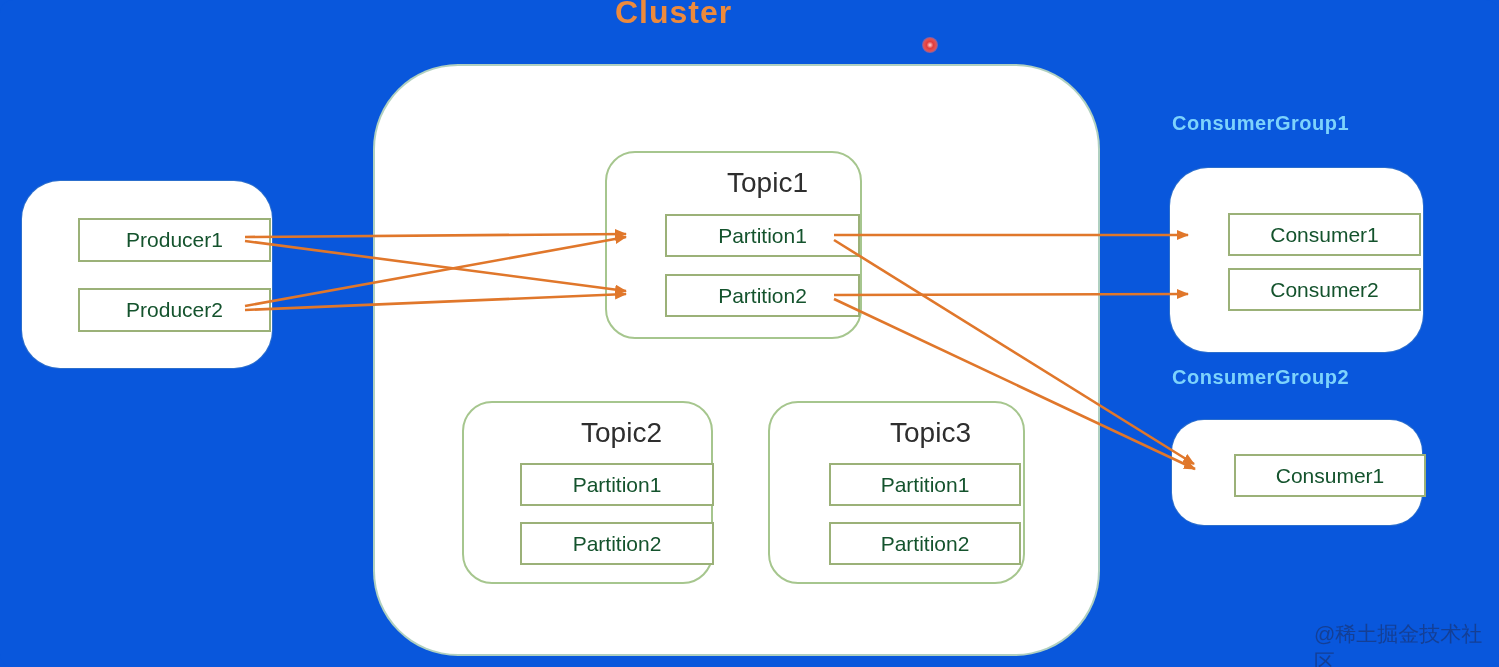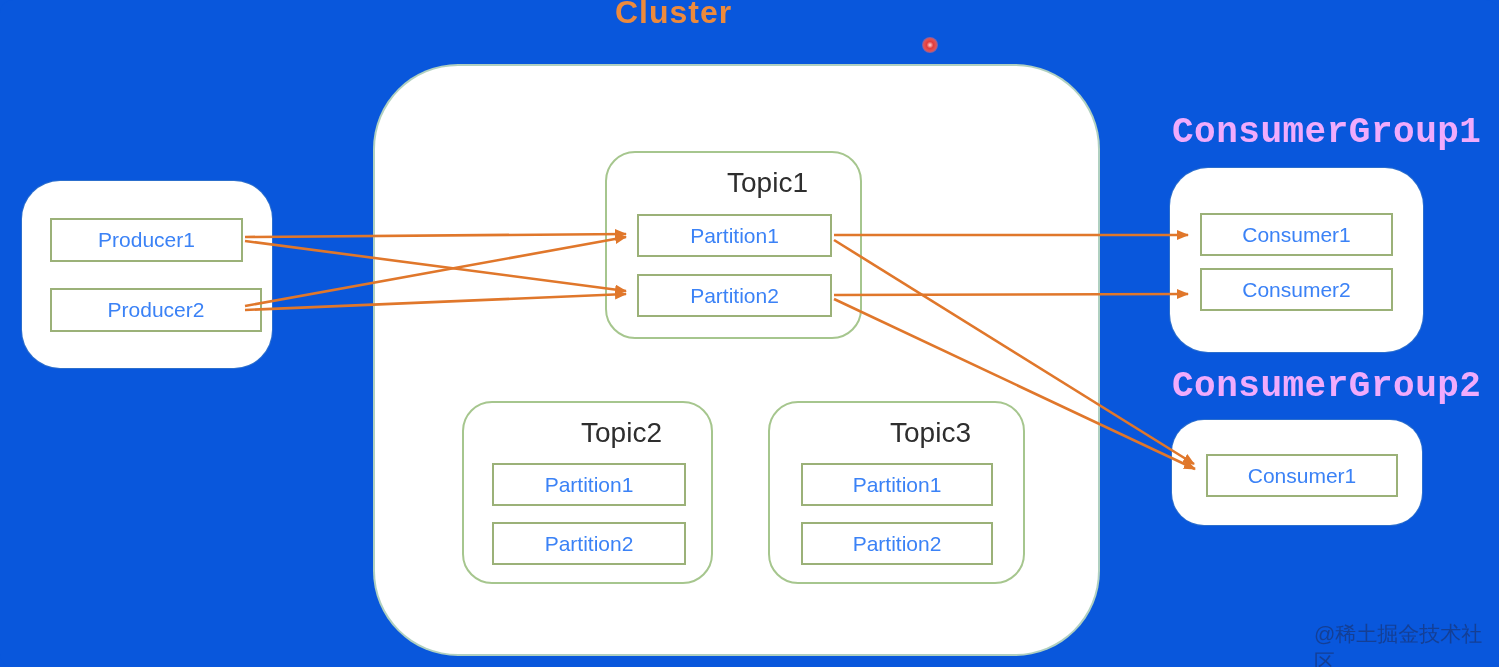--- a/index.html
+++ b/index.html
@@ -42,26 +42,25 @@
   }
   .topic-title{
     position:absolute;top:14px;left:0;width:100%;text-align:center;
     font-size:28px;color:#2e2e2e;margin-left:34px;
   }
   
   .cell{
     position:absolute;background:#ffffff;
     border:2px solid #9BB178;box-sizing:border-box;
     display:flex;align-items:center;justify-content:center;
-    font-size:21px;color:#3b82f6;
+    font-size:21px;color:#14532d;margin-left:28px;
   }
   .cg-label{
-    position:absolute;font-size:36px;font-weight:bold;color:#f0abfc;
+    position:absolute;font-size:20px;font-weight:bold;color:#7dd3fc;
     letter-spacing:.5px;
-    font-family:Liberation Mono, monospace;
   }
   .watermark{
     position:absolute;left:1314px;top:620px;
     font-size:21px;color:rgba(28,48,105,.62);
   }
   .arrows{
     position:absolute;left:0;top:0;width:1499px;height:667px;
     pointer-events:none;z-index:5;
   }
   .arrows line{stroke:#E0772B;stroke-width:2.6px;}
@@ -71,21 +70,21 @@
 
 <div class="stage" style="background: rgb(9, 87, 220); border-radius: 13px;">
 
   <div class="cluster-box"></div>
   <div class="cluster-title" style="color: rgb(237, 138, 60);">Cluster</div>
 
   <div class="pointer-dot"></div>
 
   <div class="group-box" style="left:22px;top:181px;width:250px;height:187px;"></div>
   <div class="cell" style="left:50px;top:218px;width:193px;height:44px;">Producer1</div>
-  <div class="cell" style="left:50px;top:288px;width:212px;height:44px;">Producer2</div>
+  <div class="cell" style="left:50px;top:288px;width:193px;height:44px;">Producer2</div>
 
   <div class="topic-box" style="left:605px;top:151px;width:257px;height:188px;">
     <div class="topic-title">Topic1</div>
   </div>
   <div class="cell" style="left:637px;top:214px;width:195px;height:43px;">Partition1</div>
   <div class="cell" style="left:637px;top:274px;width:195px;height:43px;">Partition2</div>
 
   <div class="topic-box" style="left:462px;top:401px;width:251px;height:183px;">
     <div class="topic-title">Topic2</div>
   </div>

